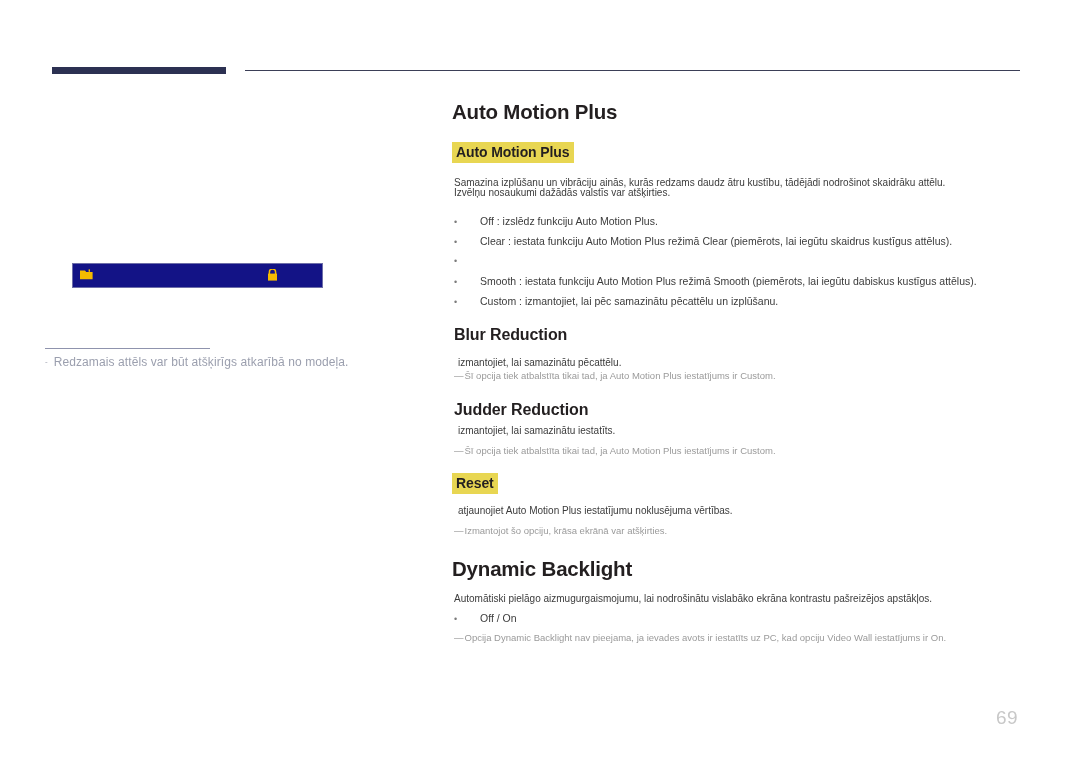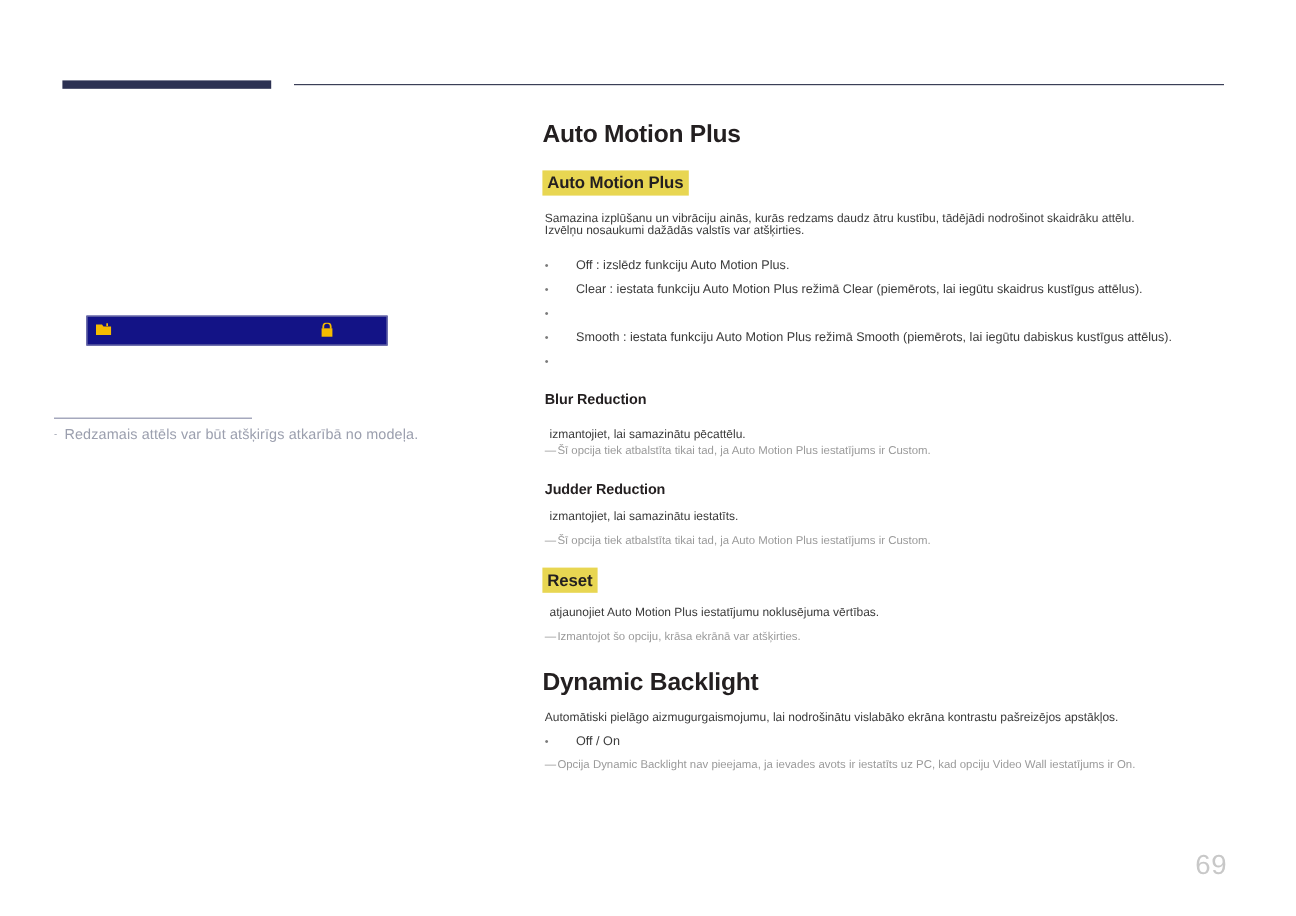--- a/index.html
+++ b/index.html
@@ -134,21 +134,21 @@
     left: 2px;
     font-size: 10px;
     line-height: 14px;
     color: #3b3b3b;
     white-space: nowrap;
   }
 
   .sub-head {
     position: absolute;
     left: 2px;
-    font-size: 12px;
+    font-size: 16px;
     font-weight: bold;
     color: #231f20;
     letter-spacing: -0.1px;
   }
 
   .bullet {
     position: absolute;
     left: 2px;
     font-size: 10.5px;
     line-height: 14px;
@@ -181,21 +181,21 @@
     margin-right: 2px;
     color: #9a9a9a;
     letter-spacing: -1px;
   }
 
   
   .page-num {
     position: absolute;
     left: 996px;
     top: 707px;
-    font-size: 23px;
+    font-size: 19px;
     color: #c8c8c8;
     letter-spacing: 0.5px;
   }
 </style>
 </head>
 <body>
 
 <div class="header-bar"></div>
 <div class="header-rule"></div>
 
@@ -242,20 +242,21 @@
     </div>
   <div class="bullet" style="top:254px;">
       <span class="dot">•</span>
     </div>
   <div class="bullet" style="top:274px;">
       <span class="dot">•</span>
       <span><span class="kw">Smooth</span><span> : iestata funkciju </span><span class="kw">Auto Motion Plus</span><span> režimā </span><span class="kw">Smooth</span><span> (piemērots, lai iegūtu dabiskus kustīgus attēlus).</span></span>
     </div>
   <div class="bullet" style="top:294px;">
       <span class="dot">•</span>
+      <span><span class="kw">Custom</span><span> : izmantojiet, lai pēc samazinātu pēcattēlu un izplūšanu.</span></span>
     </div>
 
   <div class="sub-head" style="top:326px;">Blur Reduction</div>
   <div class="para" style="top:348px; left:6px;margin-top:8px;">izmantojiet, lai samazinātu pēcattēlu.</div>
   <div class="note" style="top:369px;">
       <span class="emdash">—</span>
       <span><span>Šī opcija tiek atbalstīta tikai tad, ja </span><span class="kw">Auto Motion Plus</span><span> iestatījums ir </span><span class="kw">Custom</span><span>.</span></span>
     </div>
 
   <div class="sub-head" style="top:401px;">Judder Reduction</div>

